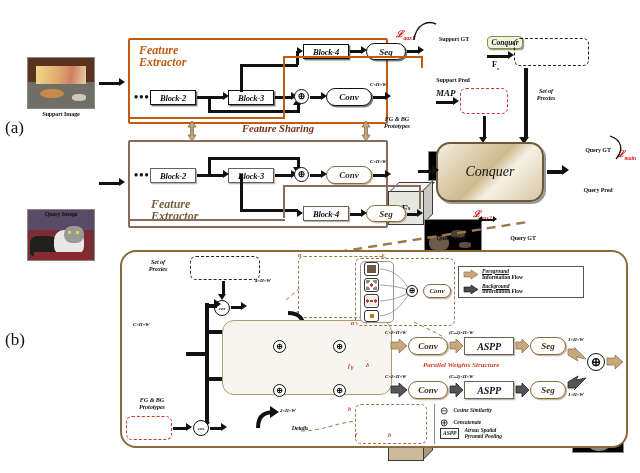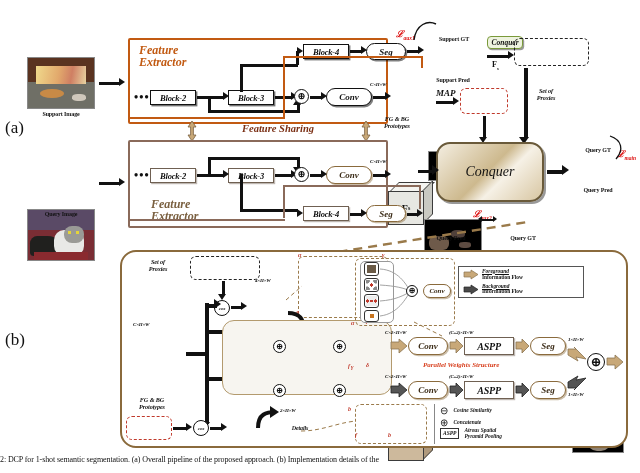--- a/index.html
+++ b/index.html
@@ -544,15 +544,14 @@
       <span style="font-size:10px;">⊕</span>
       <span class="ital" style="font-weight:700;">Concatenate</span>
     </div>
     <div style="display:flex;align-items:flex-start;gap:5px;">
       <span style="border:1.2px solid #333;font-size:5.5px;font-style:italic;font-weight:700;padding:0 2px;line-height:9px;">ASPP</span>
       <span class="ital" style="font-weight:700;white-space:pre-line;line-height:1.05;">Atrous Spatial
 Pyramid Pooling</span>
     </div>
   </div>
 
-  <div class="caption">2:  DCP for 1-shot semantic segmentation.  (a) Overall pipeline of the proposed approach.  (b) Implementation details of the</div>
 
 </div>
 
 </body></html>

